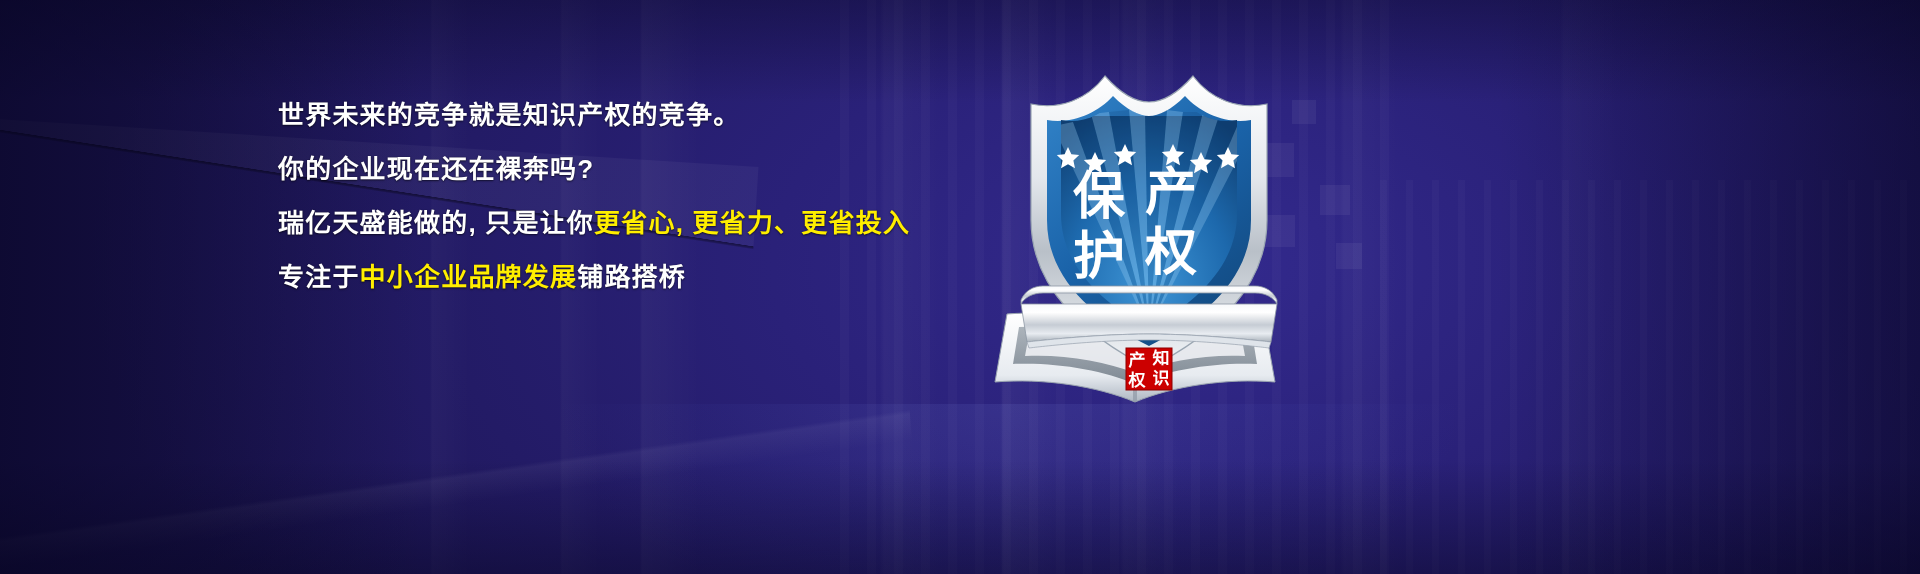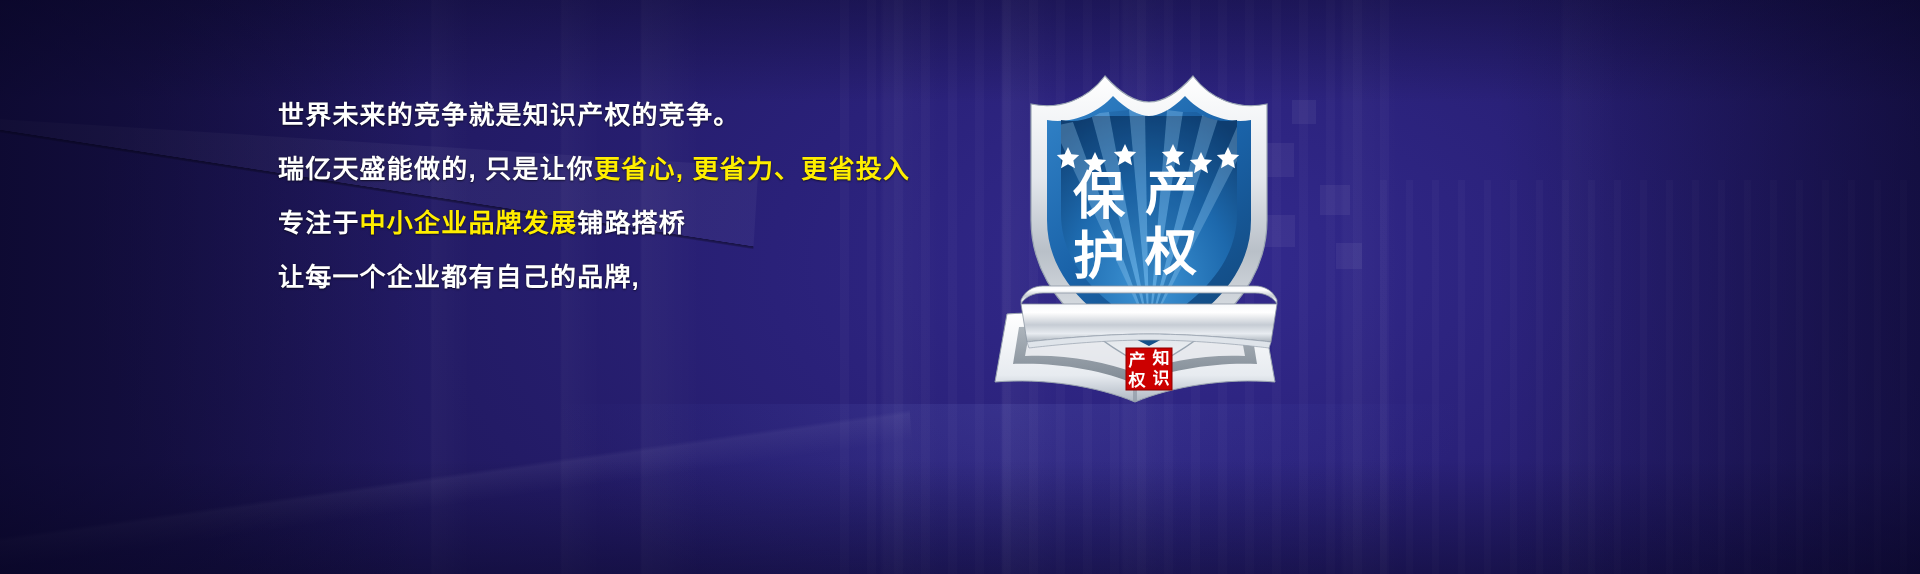--- a/index.html
+++ b/index.html
@@ -158,32 +158,32 @@
   <div class="sq b" style="left:1336px;top:243px;width:26px;height:26px;"></div>
 
   <div class="bg-vign"></div>
 
   <div class="copy">
 
     <div class="line">
       <span>世界未来的竞争就是知识产权的竞争。</span>
     </div>
 
+    <div class="line">
+      <span>你的企业现在还在裸奔吗?</span>
+    </div>
 
     <div class="line">
       <span>瑞亿天盛能做的, 只是让你</span><span class="hl">更省心, 更省力、更省投入</span>
     </div>
 
     <div class="line">
       <span>专注于</span><span class="hl">中小企业品牌发展</span><span>铺路搭桥</span>
     </div>
 
-    <div class="line">
-      <span>让每一个企业都有自己的品牌,</span>
-    </div>
 
 
   </div>
 
   <div class="emblem">
     <svg viewBox="0 0 340 350" xmlns="http://www.w3.org/2000/svg">
       <defs>
         <linearGradient id="gSilver" x1="0" y1="0" x2="0" y2="1">
           <stop offset="0%" stop-color="#ffffff"></stop>
           <stop offset="35%" stop-color="#e3e7ec"></stop>

